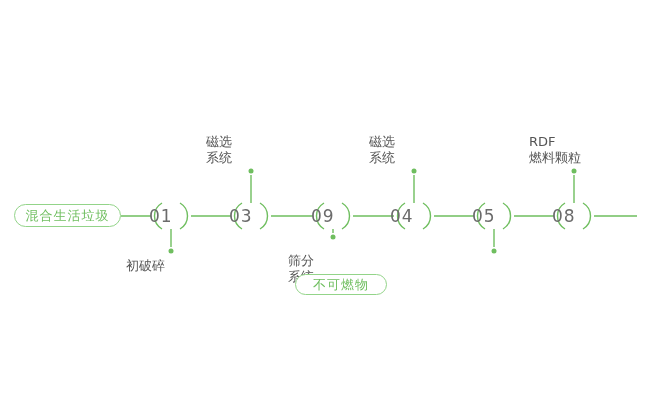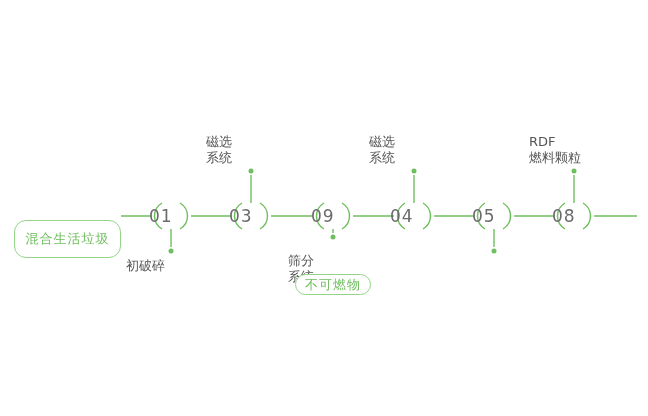--- a/index.html
+++ b/index.html
@@ -56,21 +56,21 @@
     <path d="M171 229 V247 M251 175 V203 M333 229 V233 M414 175 V203 M494 229 V247 M574 175 V203"></path>
 
     <circle cx="171" cy="251" r="2.5"></circle>
     <circle cx="251" cy="171" r="2.5"></circle>
     <circle cx="333" cy="237" r="2.5"></circle>
     <circle cx="414" cy="171" r="2.5"></circle>
     <circle cx="494" cy="251" r="2.5"></circle>
     <circle cx="574" cy="171" r="2.5"></circle>
   </svg>
 
-  <div class="pill" style="left:14px;top:220px;width:107px;height:38px;">
+  <div class="pill" style="left:14px;top:204px;width:107px;height:23px;">
     <span>混合生活垃圾</span>
   </div>
 
   <div class="num" style="left:149px">01</div>
   <div class="num" style="left:229px">03</div>
   <div class="num" style="left:311px">09</div>
   <div class="num" style="left:390px">04</div>
   <div class="num" style="left:472px">05</div>
   <div class="num" style="left:552px">08</div>
 
@@ -78,17 +78,17 @@
 系统</div>
   <div class="lbl" style="left:369px;top:134px">磁选
 系统</div>
   <div class="lbl" style="left:126px;top:258px">初破碎</div>
 
   <div class="lbl" style="left:529px;top:134px">RDF
 燃料颗粒</div>
   <div class="lbl" style="left:288px;top:253px">筛分
 系统</div>
 
-  <div class="pill" style="left:295px;top:274px;width:76px;height:21px;">
+  <div class="pill" style="left:295px;top:274px;width:92px;height:21px;">
     <span>不可燃物</span>
   </div>
 
 </div>
 
 </body></html>

